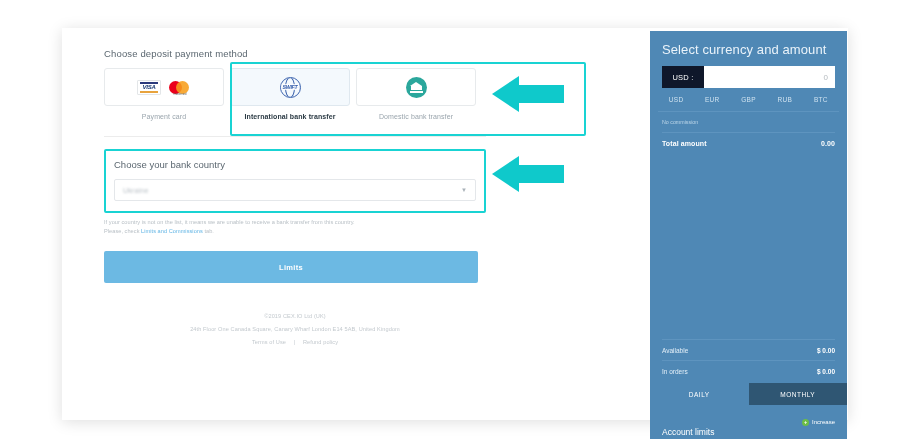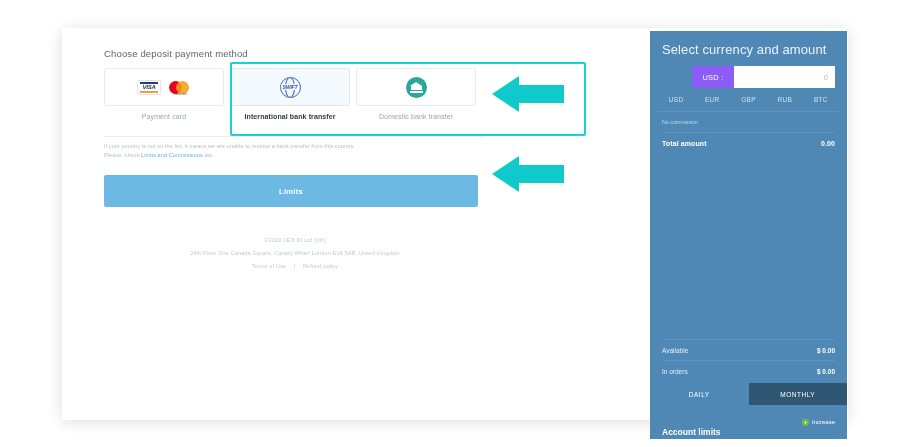--- a/index.html
+++ b/index.html
@@ -267,28 +267,27 @@
     letter-spacing: 0.1px;
   }
 
   #amount-row {
     margin: 9px 12px 0 12px;
     display: flex;
     height: 22px;
   }
   #amount-ccy {
     width: 42px;
-    background: #8b5cf6;
+    background: #0f172a;
     color: #ffffff;
     font-size: 7.5px;
     display: flex;
     align-items: center;
     justify-content: center;
     letter-spacing: 0.2px;
-    margin-left: 30px;
   }
   #amount-input {
     flex: 1;
     background: #ffffff;
     display: flex;
     align-items: center;
     justify-content: flex-end;
     padding-right: 7px;
     font-size: 8px;
     color: #b5bbc0;
@@ -360,21 +359,21 @@
   .period-tab.active { background: #2f5673; }
 
   #acct-limits {
     height: 34px;
     display: flex;
     align-items: center;
     justify-content: space-between;
     padding: 0 12px;
     background: #4f88b5;
   }
-  #acct-limits .title { color: #ffffff; font-size: 8.5px; font-weight: bold; margin-top: 20px; }
+  #acct-limits .title { color: #ffffff; font-size: 8.5px; font-weight: normal; margin-top: 20px; }
   #increase-wrap { display: flex; align-items: center; gap: 3px; }
   #increase-icon {
     width: 7px; height: 7px; border-radius: 50%;
     background: #6dbe45;
     display: flex; align-items: center; justify-content: center;
     color: #ffffff; font-size: 5.5px; line-height: 7px; font-weight: bold;
   }
   #increase-label { font-size: 6px; color: #ffffff; }
 </style>
 </head>
@@ -428,20 +427,27 @@
           </div>
         </div>
         <div class="method-label">Domestic bank transfer</div>
       </div>
 
       <div id="method-highlight"></div>
     </div>
 
     <div id="divider"></div>
 
+    <div id="country-block">
+      <div id="country-label">Choose your bank country</div>
+      <div id="country-select">
+        <span id="country-value">Ukraine</span>
+        <span class="caret">▼</span>
+      </div>
+    </div>
 
     <div id="hint">
       <span>If your country is not on the list, it means we are unable to receive a bank transfer from this country.</span><br>
       <span>Please, check </span><span class="lnk">Limits and Commissions</span><span> tab.</span>
     </div>
 
     <div id="proceed-btn">Limits</div>
 
     <div id="footer">
       <div>©2019 CEX.IO Ltd (UK)</div>

